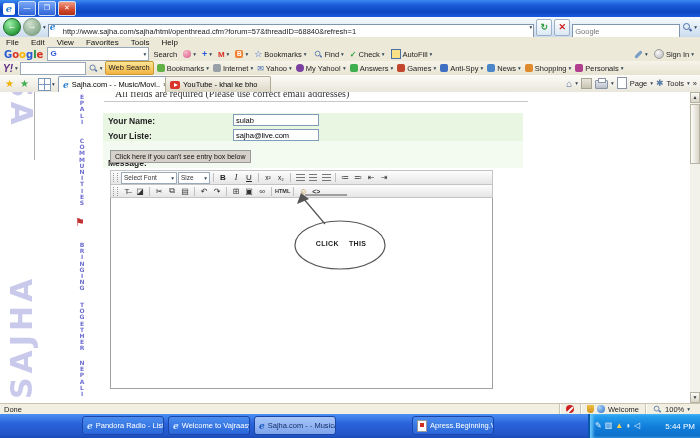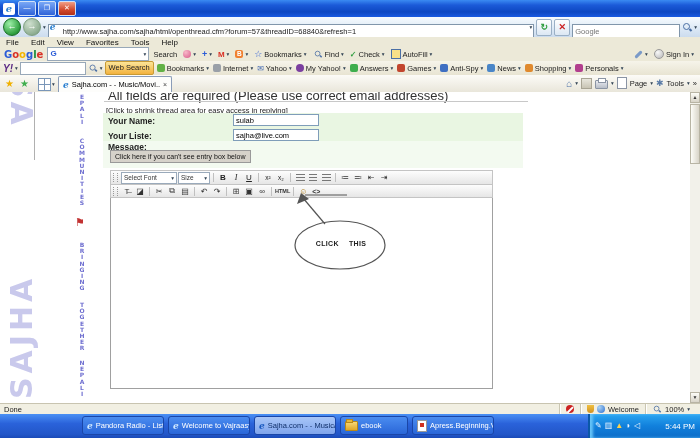--- a/index.html
+++ b/index.html
@@ -90,21 +90,21 @@
   .gear{color:#5a7ba6;font-size:9px;}
   
   .content{position:absolute;left:0;top:92px;width:700px;height:311px;background:#fff;overflow:hidden;}
   .leftline{position:absolute;left:34px;top:0;width:1px;height:68px;background:#b0b0b0;}
   .brand{writing-mode:vertical-rl;font-family:"DejaVu Sans",sans-serif;font-weight:bold;font-size:30px;
     letter-spacing:4px;color:#c9c9ec;}
   .brand.flip{transform:rotate(180deg);}
   .tagstack{position:absolute;left:79px;width:6px;font-size:6px;line-height:6.2px;font-weight:bold;color:#6f6fd0;
     word-break:break-all;text-align:center;font-family:"DejaVu Sans",sans-serif;}
   .nflag{position:absolute;left:75px;color:#c23232;font-size:11px;}
-  .note{position:absolute;left:108px;top:-4px;font-size:13px;color:#333;}
+  .note{position:absolute;left:115px;top:-4px;font-size:10px;color:#333;font-family:Liberation Serif, serif;}
   .noteline{position:absolute;left:104px;top:9px;width:424px;height:1px;background:#c8c8c8;}
   .shrink{position:absolute;left:106px;top:14px;font-size:7.5px;color:#222;}
   .greenpanel{position:absolute;left:103px;top:21px;width:420px;height:28px;background:#e9f6e2;}
   .palepanel{position:absolute;left:103px;top:49px;width:420px;height:27px;background:#f3faf0;}
   .flabel{position:absolute;left:108px;font-size:8.5px;font-weight:bold;color:#222;}
   .finput{position:absolute;left:233px;width:86px;height:12px;box-sizing:border-box;border:1px solid #7f9db9;
     font-size:7.5px;padding:0 2px;font-family:"Liberation Sans",sans-serif;}
   .entrybtn{position:absolute;left:110px;top:58px;height:13px;font-size:7px;padding:0 4px;background:#d6d2ca;
     border:1px solid #999;color:#111;font-family:"Liberation Sans",sans-serif;}
   
@@ -326,20 +326,24 @@
   <div class="tabbar">
     <span class="fav-star">★</span>
     <span class="fav-add">★</span>
     <span class="qtabs"></span>
     <span class="qtabs-car caret">▾</span>
     <div class="tab tab1">
       <span class="ie-e" style="color:#2a7fd0;font-size:9px">e</span>
       <span style="overflow:hidden">Sajha.com - - Music/Movi...</span>
       <span class="tab-close">×</span>
     </div>
+    <div class="tab tab2">
+      <span class="ytico"></span>
+      <span style="overflow:hidden">YouTube - khai ke bho</span>
+    </div>
     <div class="tabr">
       <span class="house">⌂</span>
         <span class="caret">▾</span>
       <span class="feed"></span>
       <span class="printer"></span>
         <span class="caret">▾</span>
       <span class="sheet"></span>
       <span>Page</span>
         <span class="caret">▾</span>
       <span class="gear">✱</span>
@@ -357,29 +361,28 @@
 
     <div class="tagstack" style="top:2px">EPALI</div>
     <div class="tagstack" style="top:46px">COMMUNITIES</div>
     <span class="nflag" style="top:124px">⚑</span>
     <div class="tagstack" style="top:150px">BRINGING</div>
     <div class="tagstack" style="top:210px">TOGETHER</div>
     <div class="tagstack" style="top:268px">NEPALI</div>
 
     <div class="note">All fields are required (Please use correct email addresses)</div>
     <div class="noteline"></div>
-    <div class="shrink">[Click to shrink thread area for easy access in replying]</div>
 
     <div class="greenpanel"></div>
     <div class="palepanel"></div>
     <span class="flabel" style="top:24px">Your Name:</span>
     <input class="finput" style="top: 22px;" value="sulab">
     <span class="flabel" style="top:39px">Your Liste:</span>
     <input class="finput" style="top: 37px;" value="sajha@live.com">
-    <span class="flabel" style="top:50px">Message:</span>
+    <span class="flabel" style="top:66px">Message:</span>
     <button class="entrybtn">Click here if you can't see entry box below</button>
 
     <div class="editor">
       <div class="etb etb1">
         <span class="grip"></span>
         <span class="fsel" style="width:50px">
             <span>Select Font</span>
             <span class="caret" style="margin-left:auto">▾</span>
           </span>
         <span class="fsel" style="width:26px">
@@ -478,24 +481,20 @@
         <span>Pandora Radio - Liste...</span>
     </div>
     <div class="task" style="left:168px">
       <span class="ie-e">e</span>
         <span>Welcome to Vajraasy...</span>
     </div>
     <div class="task active" style="left:254px">
       <span class="ie-e">e</span>
         <span>Sajha.com - - Music/...</span>
     </div>
-    <div class="task" style="left:340px;width:68px">
-      <span class="folder"></span>
-        <span>ebook</span>
-    </div>
     <div class="task" style="left:412px">
       <span class="pdfico"></span>
         <span>Apress.Beginning.Vis...</span>
     </div>
     <div class="tray">
       <span class="trico">✎</span>
       <span class="trico">▥</span>
       <span class="trico" style="color:#ffd24a">▲</span>
       <span class="trico">◗</span>
       <span class="trico">◁</span>

